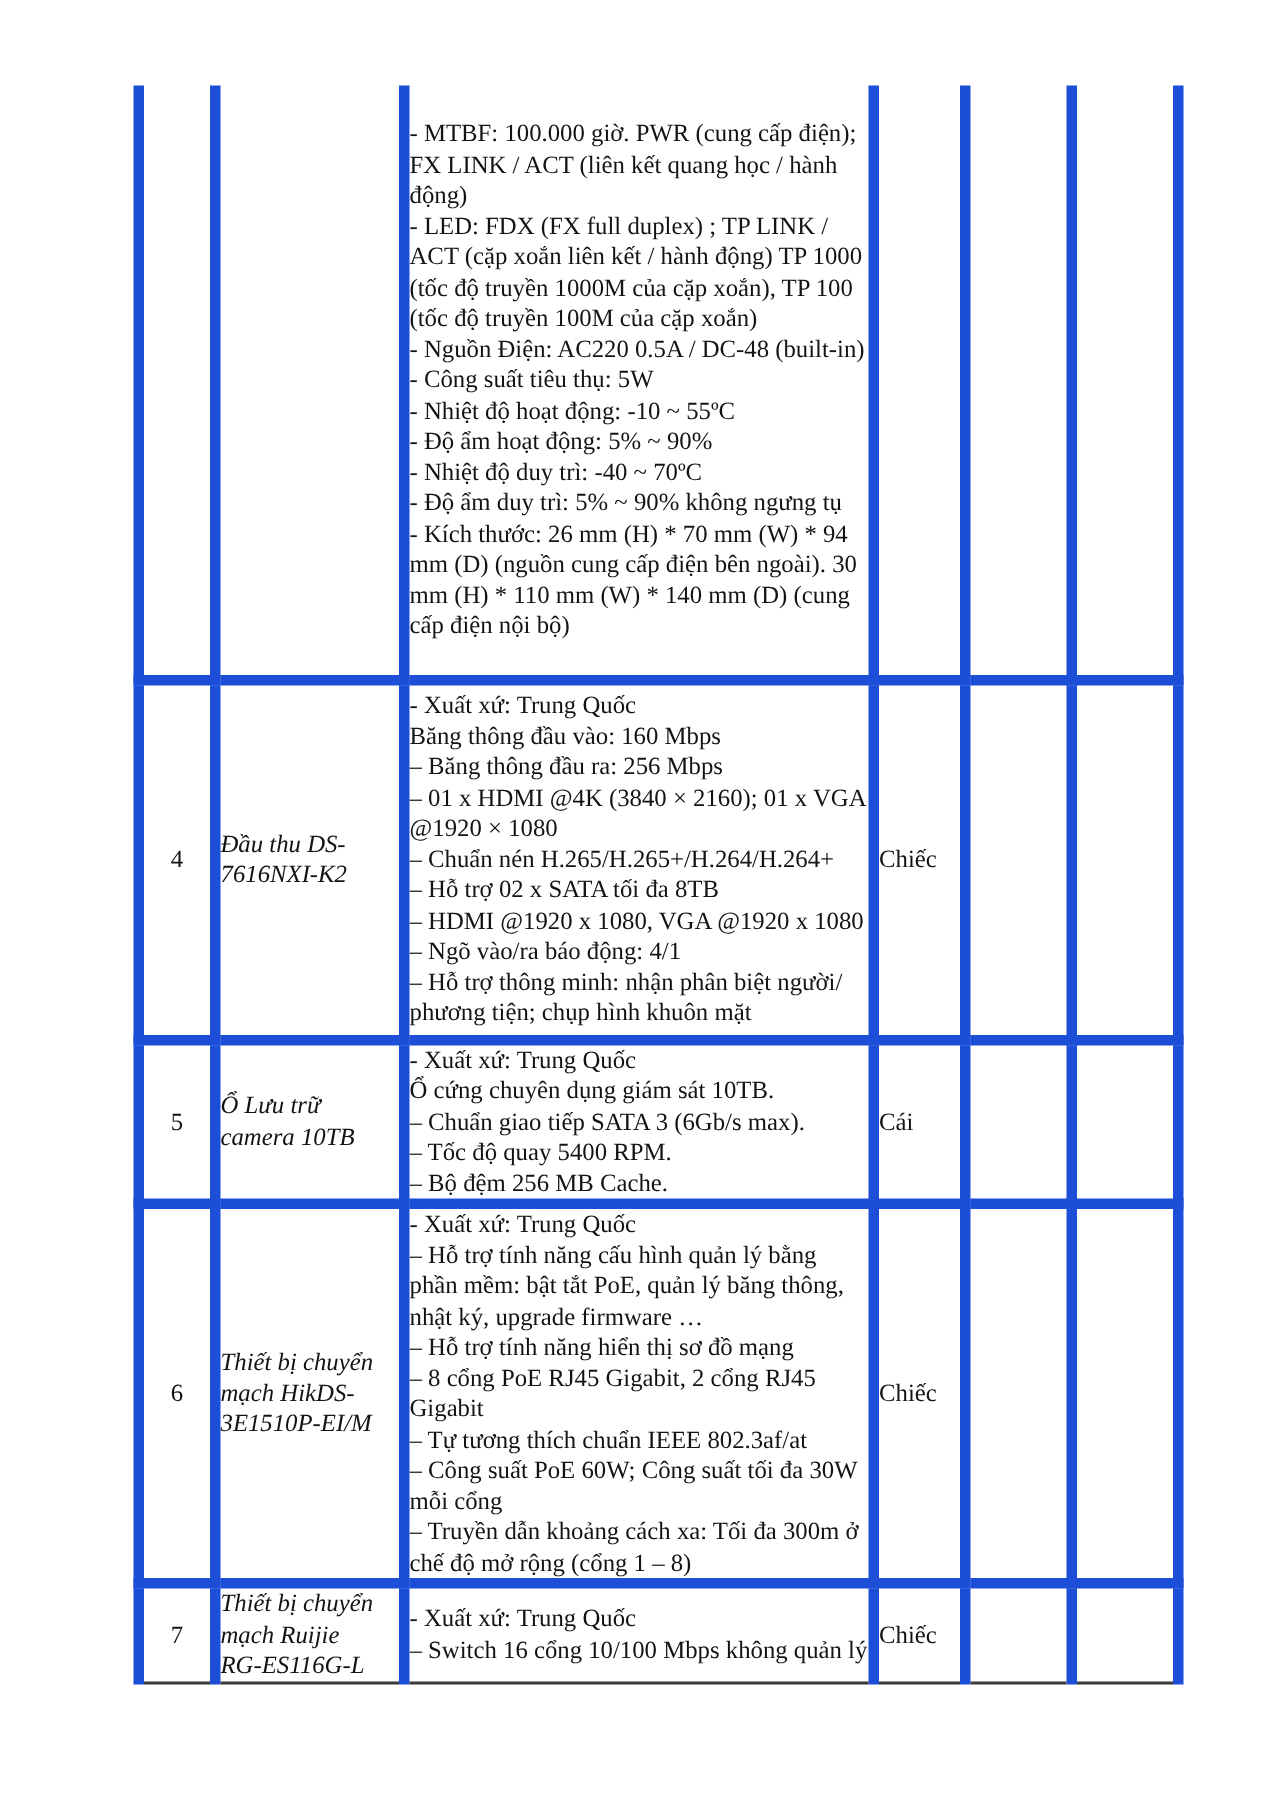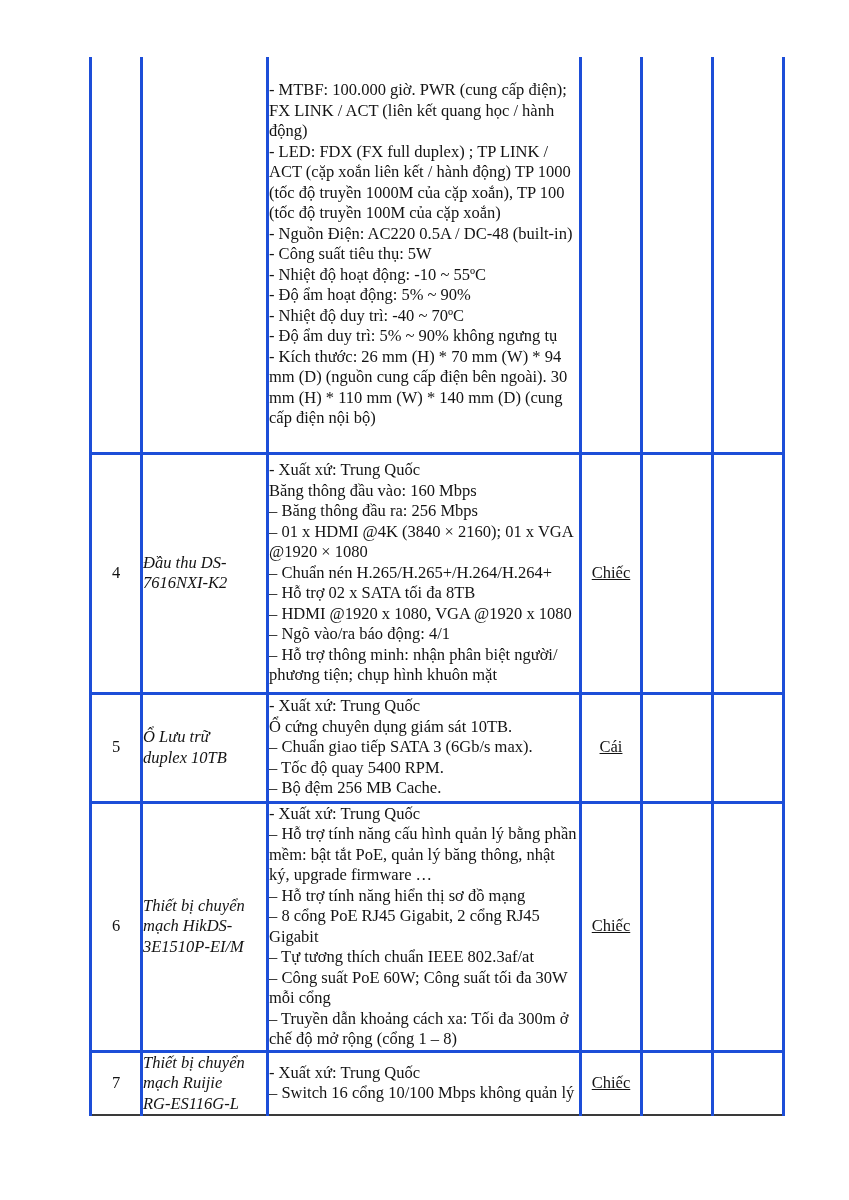--- a/index.html
+++ b/index.html
@@ -18,21 +18,21 @@
   }
   table.spec-table {
     position: absolute;
     left: 89px;
     top: 57px;
     width: 693px;
     border-collapse: collapse;
     table-layout: fixed;
   }
   table.spec-table td {
-    border: 3px solid #1d4ed8;
+    border: 7px solid #1d4ed8;
     font-size: 16.5px;
     line-height: 20.5px;
     padding: 0;
     vertical-align: middle;
     overflow: hidden;
   }
   
   tr.r0 td { border-top: none; }
   tr.rlast td { border-bottom: 2px solid #3a3a3a; }
 
@@ -52,23 +52,21 @@
     white-space: pre-line;
     font-style: italic;
   }
   td.c-specs {
     vertical-align: top;
     padding: 3px 7px 3px 10px;
     white-space: pre-line;
     text-align: left;
   }
   td.c-unit {
-    text-align: center;
     vertical-align: middle;
-    text-decoration: underline;
   }
   td.c-empty {
     vertical-align: middle;
   }
 </style>
 </head>
 <body>
 
 <div class="sheet">
   <table class="spec-table">
@@ -110,21 +108,21 @@
 – HDMI @1920 x 1080, VGA @1920 x 1080
 – Ngõ vào/ra báo động: 4/1
 – Hỗ trợ thông minh: nhận phân biệt người/ phương tiện; chụp hình khuôn mặt</td>
         <td class="c-unit">Chiếc</td>
         <td class="c-empty"></td>
         <td class="c-empty"></td>
       </tr>
       <tr class="r2">
         <td class="c-no">5</td>
         <td class="c-name">Ổ Lưu trữ
-duplex 10TB</td>
+camera 10TB</td>
         <td class="c-specs">- Xuất xứ: Trung Quốc
 Ổ cứng chuyên dụng giám sát 10TB.
 – Chuẩn giao tiếp SATA 3 (6Gb/s max).
 – Tốc độ quay 5400 RPM.
 – Bộ đệm 256 MB Cache.</td>
         <td class="c-unit">Cái</td>
         <td class="c-empty"></td>
         <td class="c-empty"></td>
       </tr>
       <tr class="r3">

